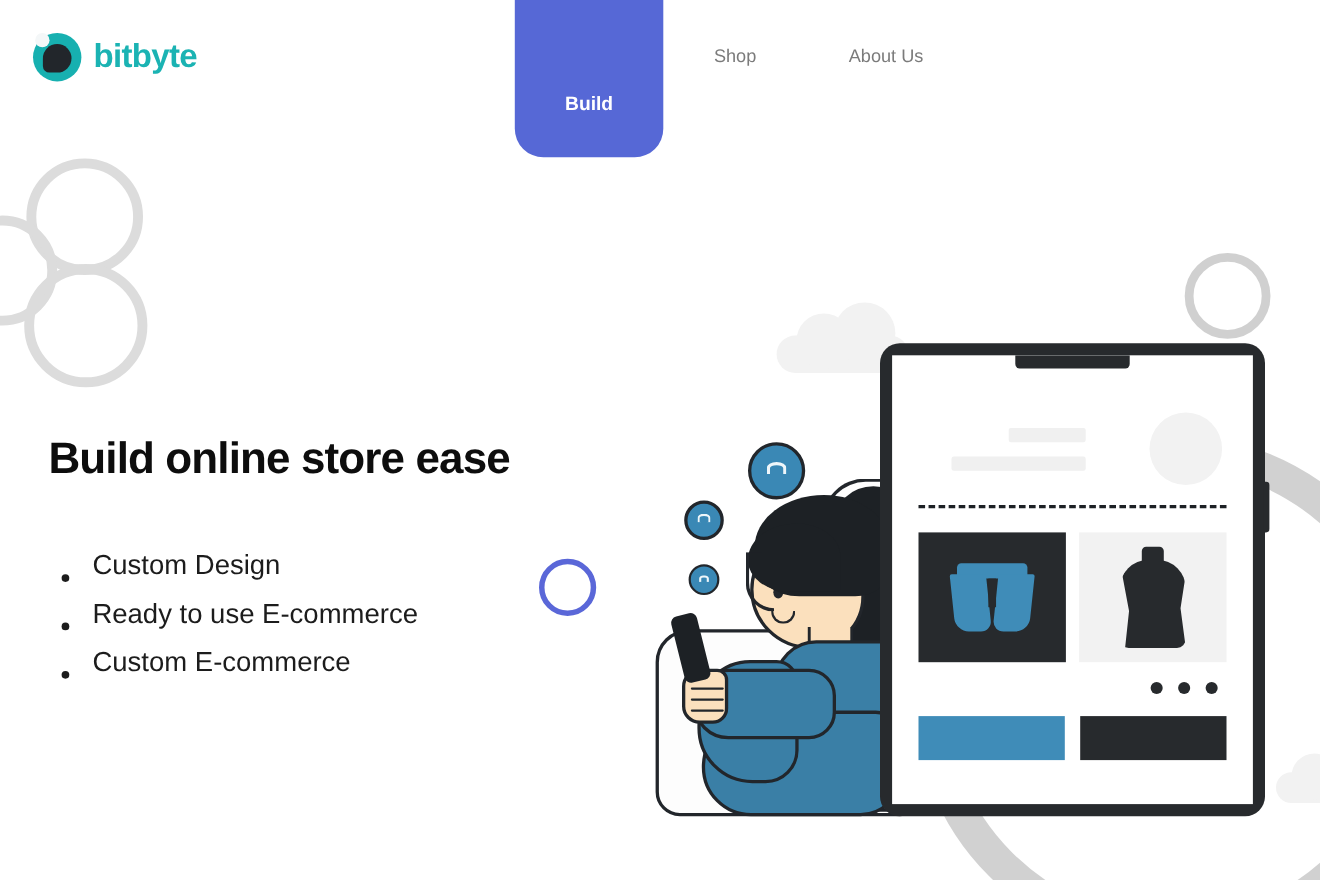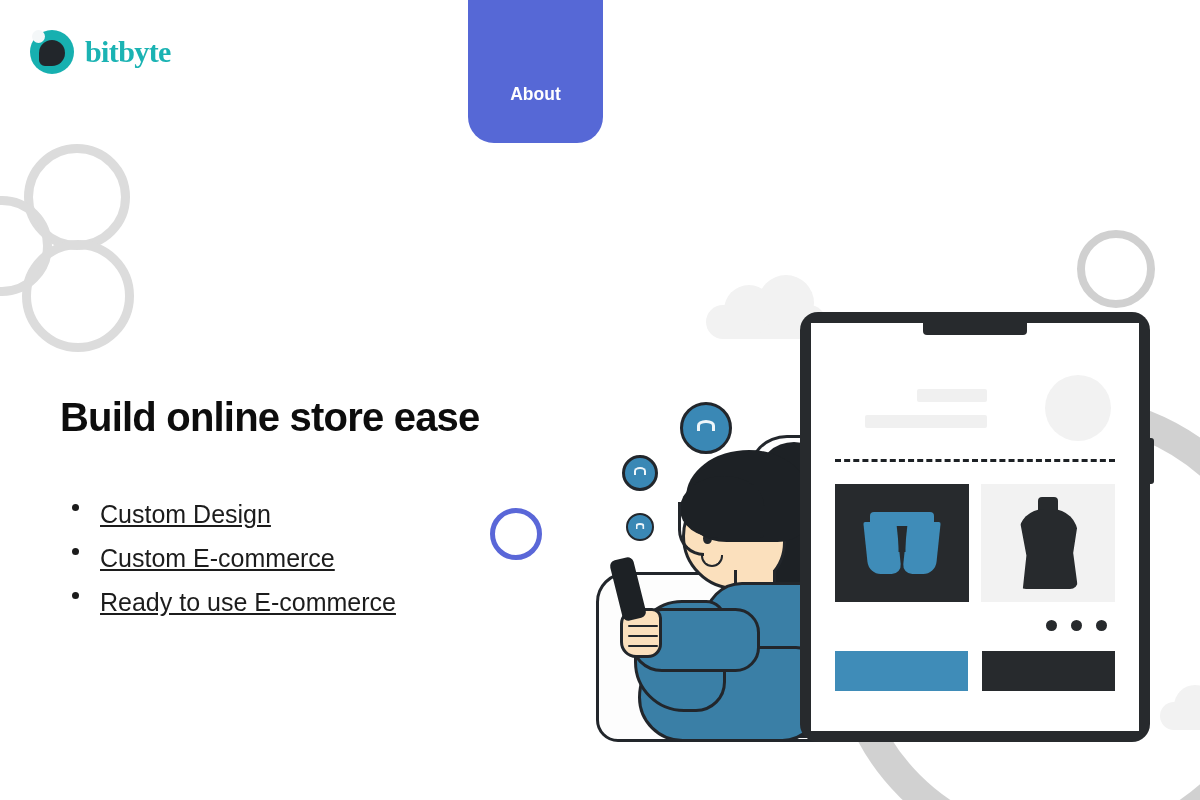--- a/index.html
+++ b/index.html
@@ -58,21 +58,21 @@
 
   .cloud-b { left:600px; top:452px; width:104px; height:28px; }
   .cloud-b .p1 { left:14px; top:-17px; width:42px; height:42px; }
 
   
   .header {
     position:absolute; left:0; top:0; width:1200px; height:150px; z-index:6;
   }
   .logo {
     position:absolute; left:30px; top:30px;
-    display:flex; align-items:center; gap:11px;font-family:Liberation Serif, serif;
+    display:flex; align-items:center; gap:11px;
   }
   .logo-mark {
     position:relative; width:44px; height:44px; flex:0 0 44px;
   }
   .logo-mark .outer {
     position:absolute; inset:0;
     background:#17b0b0; border-radius:50%;
   }
   .logo-mark .inner {
     position:absolute; left:9px; top:10px; width:26px; height:26px;
@@ -104,29 +104,29 @@
     font-weight:bold; font-size:17.5px;
     border-radius:0 0 26px 26px;
     align-items:flex-end; justify-content:center;
     padding-bottom:38px;
   }
   .nav-gap-1 { width:18px; }
   .nav-gap-2 { width:28px; }
   .nav-gap-3 { width:28px; }
 
   
-  .hero-copy { position:absolute; left:60px; top:395px; z-index:5; }
+  .hero-copy { position:absolute; left:44px; top:395px; z-index:5; }
   .hero-title {
     font-size:40px; font-weight:bold; color:#0d0d0d;
     letter-spacing:-.8px; white-space:nowrap;
   }
   .hero-list { margin-top:52px; list-style:none; }
   .hero-list li {
-    display:flex; align-items:center;
-    font-size:25px; color:#1c1c1c; line-height:44px;text-decoration:underline;
+    display:flex; align-items:flex-end;
+    font-size:25px; color:#1c1c1c; line-height:44px;
   }
   .hero-list li .bullet {
     display:inline-block; width:7px; height:7px;
     background:#1c1c1c; border-radius:50%;
     margin-right:21px; margin-left:12px;
     position:relative; top:-7px; flex:0 0 7px;
   }
 
   
   .illus { position:absolute; left:560px; top:250px; width:640px; height:550px; z-index:4; }
@@ -380,42 +380,48 @@
       <span class="logo-mark">
         <span class="outer"></span>
         <span class="inner"></span>
         <span class="dot"></span>
       </span>
       <span class="logo-text">bitbyte</span>
     </div>
 
     <nav class="nav">
       <div class="nav-item active">
-        <span>About</span>
+        <span>Build</span>
       </div>
       <div class="nav-gap-1"></div>
+      <div class="nav-item">
+        <span>Shop</span>
+      </div>
       <div class="nav-gap-2"></div>
+      <div class="nav-item">
+        <span>About Us</span>
+      </div>
       <div class="nav-gap-3"></div>
     </nav>
   </div>
 
   <div class="hero-copy">
     <h1 class="hero-title">Build online store ease</h1>
     <ul class="hero-list">
       <li>
         <span class="bullet"></span>
         <span>Custom Design</span>
       </li>
       <li>
         <span class="bullet"></span>
-        <span>Custom E-commerce</span>
+        <span>Ready to use E-commerce</span>
       </li>
       <li>
         <span class="bullet"></span>
-        <span>Ready to use E-commerce</span>
+        <span>Custom E-commerce</span>
       </li>
     </ul>
   </div>
 
   <div class="deco ring-purple"></div>
 
   <div class="illus">
 
     <div class="deco cloud cloud-b">
       <span class="puff p1"></span>

